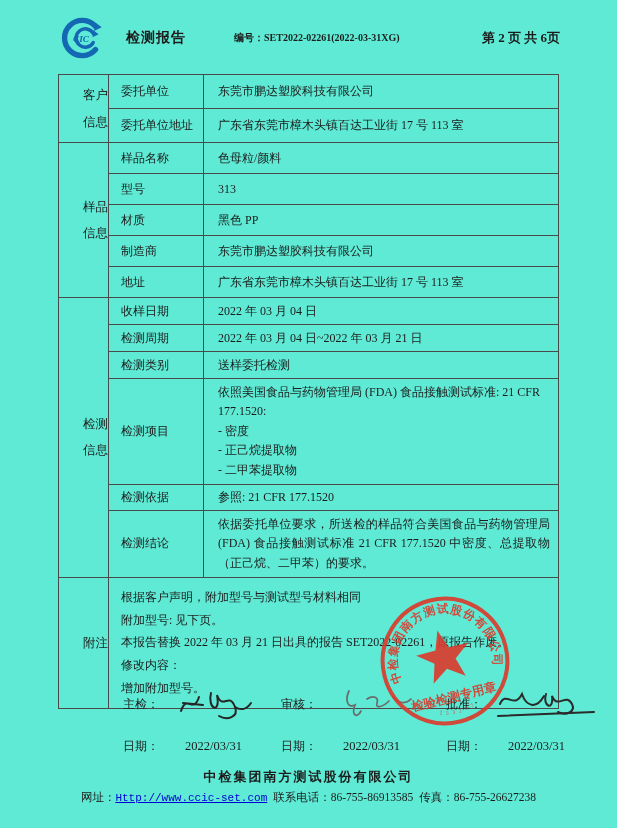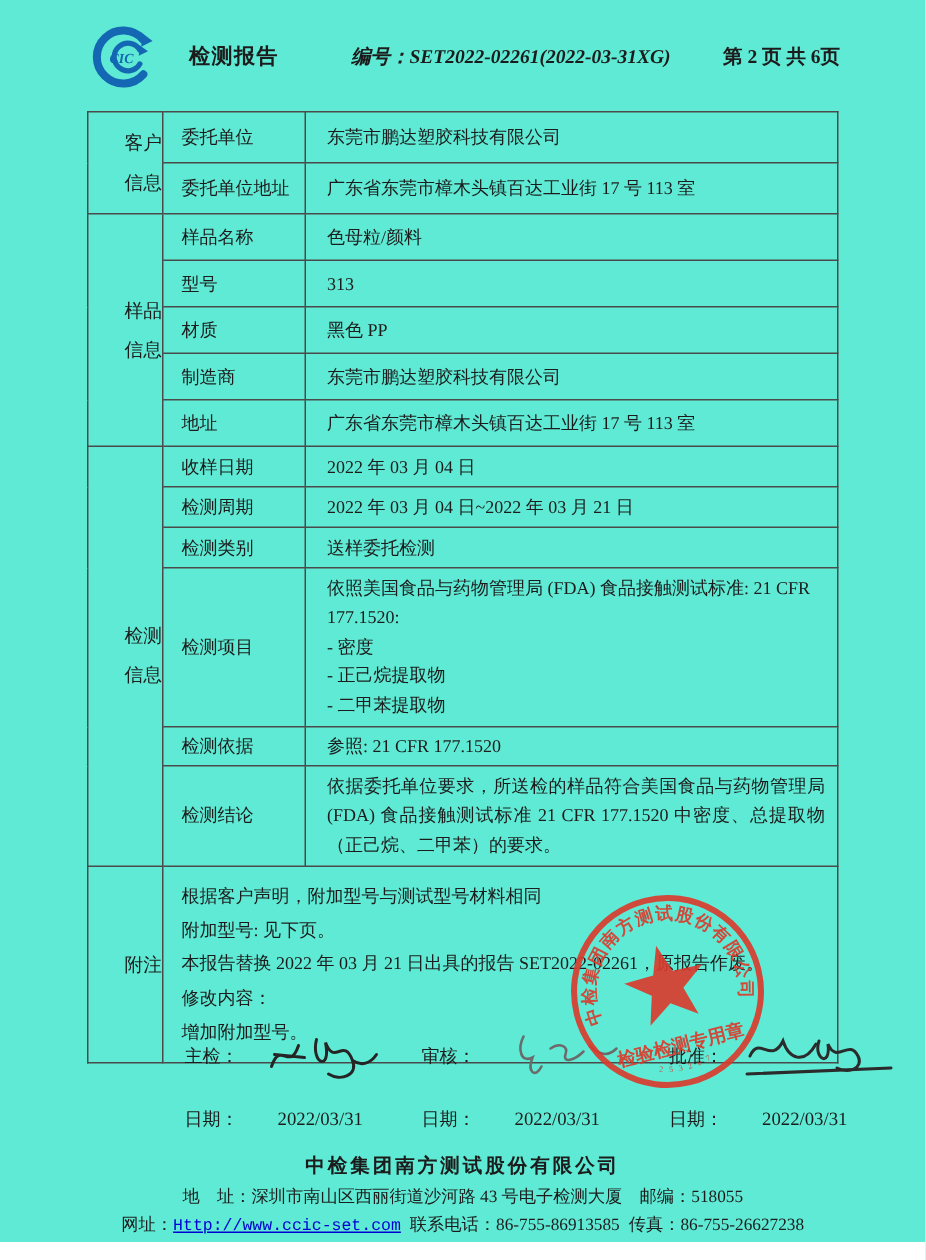--- a/index.html
+++ b/index.html
@@ -9,21 +9,21 @@
     font-family:"Liberation Serif","DejaVu Serif",serif;
     color:#1c1c1c;
     position:relative;
   }
   .page { position:absolute; left:0; top:0; width:617px; height:828px; overflow:hidden; background:#5eead4; }
 
   
   .header { position:absolute; left:58px; top:12px; width:502px; height:52px; display:flex; align-items:center; }
   .logo { width:46px; height:46px; flex:0 0 auto; }
   .hdr-title { font-size:14px; font-weight:bold; margin-left:22px; letter-spacing:1px; }
-  .hdr-no { font-size:13px; font-weight:bold; margin-left:48px; white-space:nowrap;font-style:italic; }
+  .hdr-no { font-size:10px; font-weight:bold; margin-left:48px; white-space:nowrap; }
   .hdr-page { font-size:13px; font-weight:bold; margin-left:auto; white-space:nowrap; }
 
   
   table.info { position:absolute; left:58px; top:74px; width:501px; border-collapse:collapse; table-layout:fixed; }
   table.info td { border:1px solid #4a4a4a; font-size:12px; vertical-align:middle; }
   td.sec { width:50px; text-align:right; }
   td.sec .secl { display:inline-block; width:2.05em; word-break:break-all; line-height:2.1; font-size:12.5px; }
   td.lbl { width:95px; padding:4px 4px 4px 12px; }
   td.val { padding:4px 8px 4px 14px; }
   tr.h34 td { height:34px; }
@@ -213,19 +213,18 @@
       <textPath href="#arcTop" startOffset="4">中检集团南方测试股份有限公司</textPath>
     </text>
     <text x="100" y="161" text-anchor="middle" font-size="18.5" font-weight="bold" fill="#dd392c" font-family="Liberation Serif, DejaVu Serif, serif">检验检测专用章</text>
     <text font-size="8" fill="#dd392c" letter-spacing="2" font-family="Liberation Serif, DejaVu Serif, serif">
       <textPath href="#arcBottom" startOffset="14">2 5 3 2 0 7</textPath>
     </text>
   </svg>
 
   <div class="footer">
     <div class="f-company">中检集团南方测试股份有限公司</div>
-    <div class="f-line">地　址：深圳市南山区西丽街道沙河路 43 号电子检测大厦　邮编：518055</div>
     <div class="f-line">
       <span>网址：</span><a class="f-url">Http://www.ccic-set.com</a><span class="f-sp"></span><span>联系电话：86-755-86913585</span><span class="f-sp"></span><span>传真：86-755-26627238</span>
     </div>
   </div>
 
 </div>
 
 </body></html>

